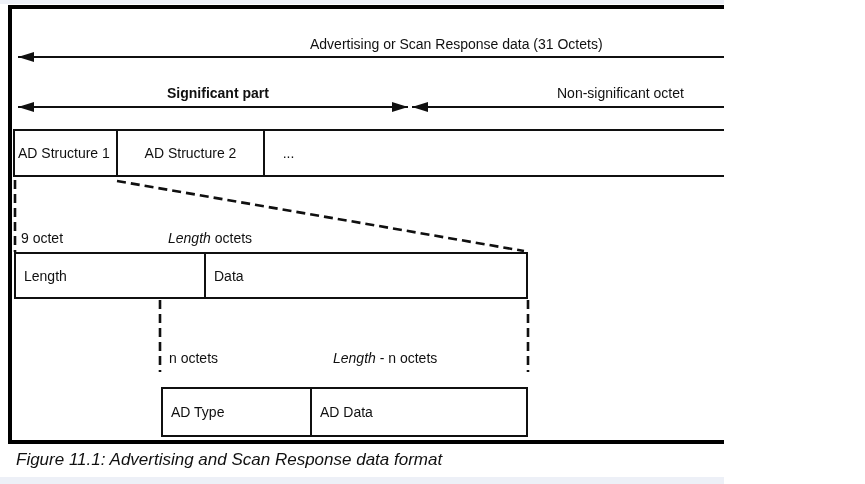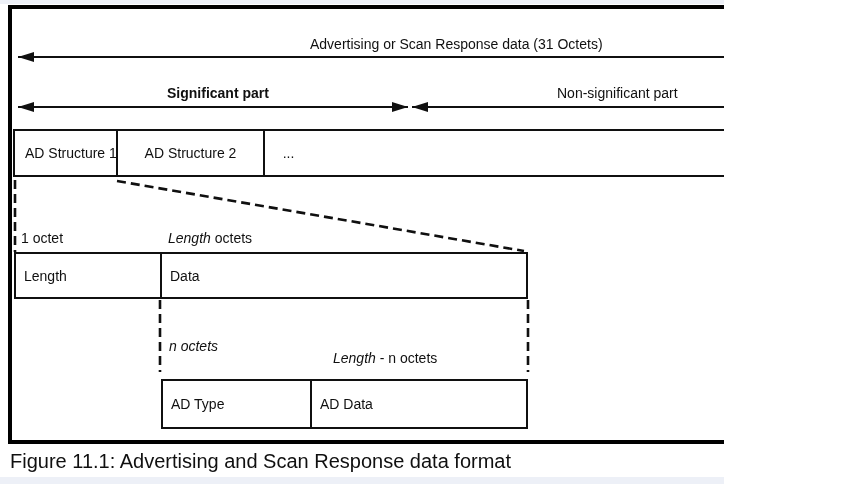--- a/index.html
+++ b/index.html
@@ -34,26 +34,26 @@
         border-top: 5px solid transparent; border-bottom: 5px solid transparent; }
   .ah-l { left: 0;  border-right: 16px solid var(--line); }
   .ah-r { right: 0; border-left: 16px solid var(--line); }
   .arrow-label { position: absolute; white-space: nowrap; }
   
   .dtable { position: absolute; display: flex; border: 2px solid var(--line); background: transparent; }
   .dcell { display: flex; align-items: center; white-space: nowrap; overflow: hidden; }
   .dcell + .dcell { border-left: 2px solid var(--line); }
   .dcell.center { justify-content: center; }
   .dcell.padded { padding-left: 8px; }
-  .dcell.tight  { padding-left: 10px; }
+  .dcell.tight  { padding-left: 3px; }
   .small-label { position: absolute; white-space: nowrap; }
   .it { font-style: italic; }
   #figure-caption {
-    position: absolute; left: 10px; top: 450px;
-    font-size: 20px; white-space: nowrap;
+    position: absolute; left: 16px; top: 450px;
+    font-size: 17px; font-style: italic; white-space: nowrap;
   }
   #dash-overlay { position: absolute; left: 0; top: 0; pointer-events: none; }
 </style>
 </head>
 <body>
 
 <div id="page">
 
   <div class="strip" style="top:0; height:4px;"></div>
   <div class="strip" style="top:477px; height:7px;"></div>
@@ -61,21 +61,21 @@
   <div id="figure-box"></div>
 
   <div class="arrow-label" style="left:310px; top:36px;">Advertising or Scan Response data (31 Octets)</div>
 
   <div class="harrow" style="left:18px; top:56px; width:829px;">
     <span class="ah ah-l"></span>
     <span class="ah ah-r"></span>
   </div>
 
   <div class="arrow-label" style="left:167px; top:85px;font-weight:bold;">Significant part</div>
-  <div class="arrow-label" style="left:557px; top:85px;">Non-significant part</div>
+  <div class="arrow-label" style="left:557px; top:85px;">Non-significant octet</div>
 
   <div class="harrow" style="left:18px; top:106px; width:390px;">
     <span class="ah ah-l"></span>
     <span class="ah ah-r"></span>
   </div>
 
   <div class="harrow" style="left:412px; top:106px; width:435px;">
     <span class="ah ah-l"></span>
     <span class="ah ah-r"></span>
   </div>
@@ -86,31 +86,31 @@
     <div class="dcell center" style="width:49px;">...</div>
   </div>
 
   <svg id="dash-overlay" width="865" height="484" viewBox="0 0 865 484">
     <line x1="15" y1="180" x2="15" y2="252" stroke="#101010" stroke-width="2.6" stroke-dasharray="9 5"></line>
     <line x1="117" y1="181" x2="524" y2="251" stroke="#101010" stroke-width="2.6" stroke-dasharray="9 5"></line>
     <line x1="160" y1="300" x2="160" y2="372" stroke="#101010" stroke-width="2.6" stroke-dasharray="9 5"></line>
     <line x1="528" y1="300" x2="528" y2="372" stroke="#101010" stroke-width="2.6" stroke-dasharray="9 5"></line>
   </svg>
 
-  <div class="small-label" style="left:21px; top:230px;">1 octet</div>
+  <div class="small-label" style="left:21px; top:230px;">9 octet</div>
   <div class="small-label" style="left:168px; top:230px;"><span class="it">Length</span><span> octets</span></div>
 
   <div class="dtable" style="left:14px; top:252px; width:514px; height:47px;">
     <div class="dcell padded" style="width:144px;">Length</div>
-    <div class="dcell padded" style="flex:1;">Data</div>
+    <div class="dcell padded" style="flex:1;margin-left:44px;">Data</div>
   </div>
 
-  <div class="small-label" style="left:169px; top:338px;font-style:italic;">n octets</div>
+  <div class="small-label" style="left:169px; top:350px;">n octets</div>
   <div class="small-label" style="left:333px; top:350px;"><span class="it">Length</span><span> - n octets</span></div>
 
-  <div class="dtable" style="left:161px; top:379px; width:367px; height:50px;">
+  <div class="dtable" style="left:161px; top:387px; width:367px; height:50px;">
     <div class="dcell padded" style="width:147px;">AD Type</div>
     <div class="dcell padded" style="flex:1;">AD Data</div>
   </div>
 
   <div id="figure-caption">Figure 11.1: Advertising and Scan Response data format</div>
 
 </div>
 
 </body></html>

